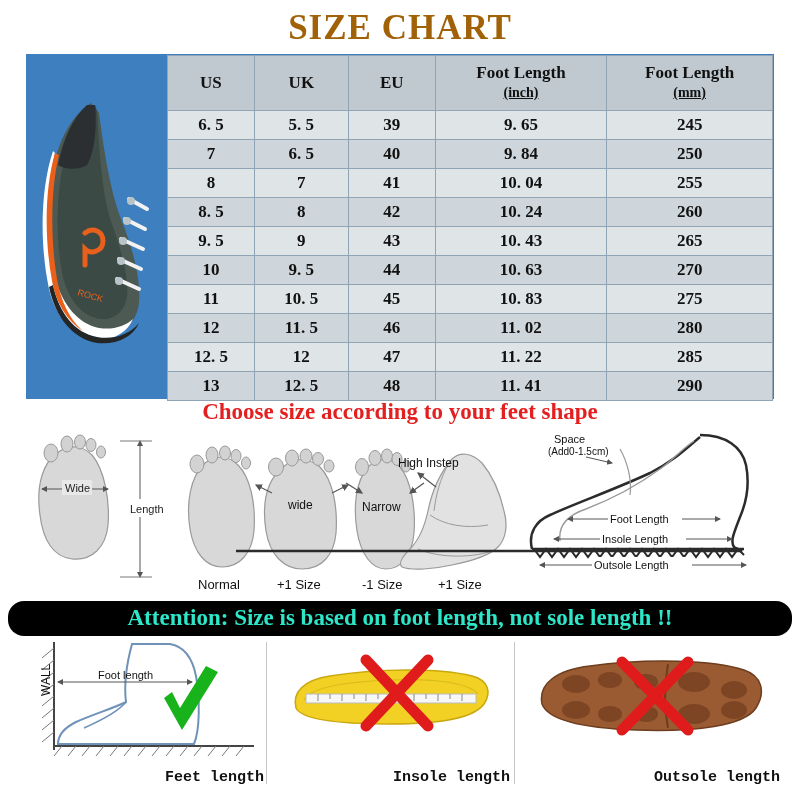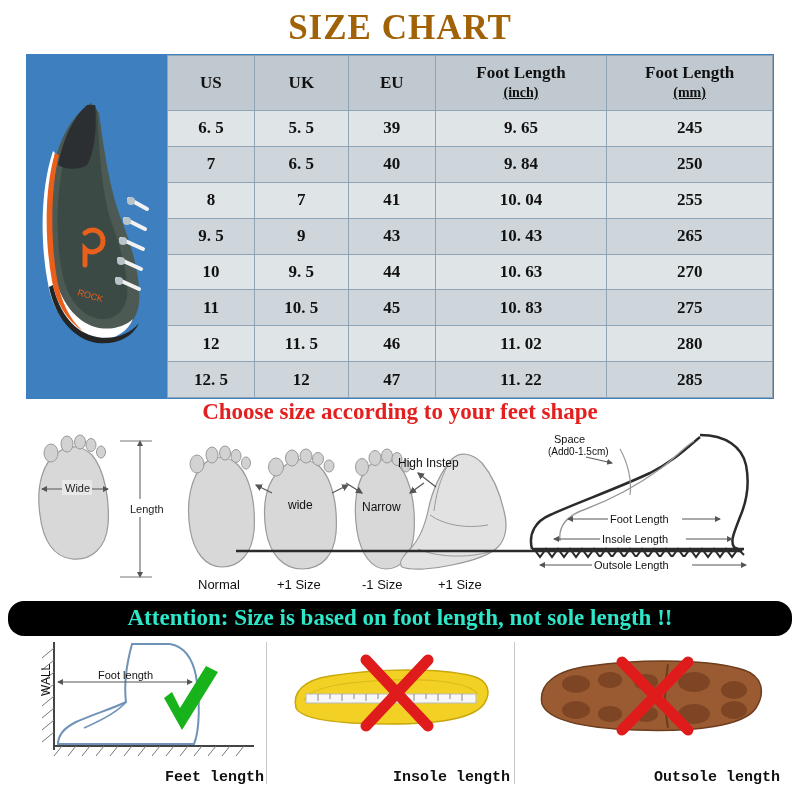--- a/index.html
+++ b/index.html
@@ -243,20 +243,27 @@
             <td>250</td>
           </tr>
         <tr>
             <td>8</td>
             <td>7</td>
             <td>41</td>
             <td>10. 04</td>
             <td>255</td>
           </tr>
         <tr>
+            <td>8. 5</td>
+            <td>8</td>
+            <td>42</td>
+            <td>10. 24</td>
+            <td>260</td>
+          </tr>
+        <tr>
             <td>9. 5</td>
             <td>9</td>
             <td>43</td>
             <td>10. 43</td>
             <td>265</td>
           </tr>
         <tr>
             <td>10</td>
             <td>9. 5</td>
             <td>44</td>
@@ -276,20 +283,27 @@
             <td>46</td>
             <td>11. 02</td>
             <td>280</td>
           </tr>
         <tr>
             <td>12. 5</td>
             <td>12</td>
             <td>47</td>
             <td>11. 22</td>
             <td>285</td>
+          </tr>
+        <tr>
+            <td>13</td>
+            <td>12. 5</td>
+            <td>48</td>
+            <td>11. 41</td>
+            <td>290</td>
           </tr>
       </tbody>
     </table>
   </div>
 </div>
 
 <div class="red-heading">Choose size according to your feet shape</div>
 
 <div class="diagram-strip">
   <svg width="760" height="170" viewBox="0 0 760 170">

